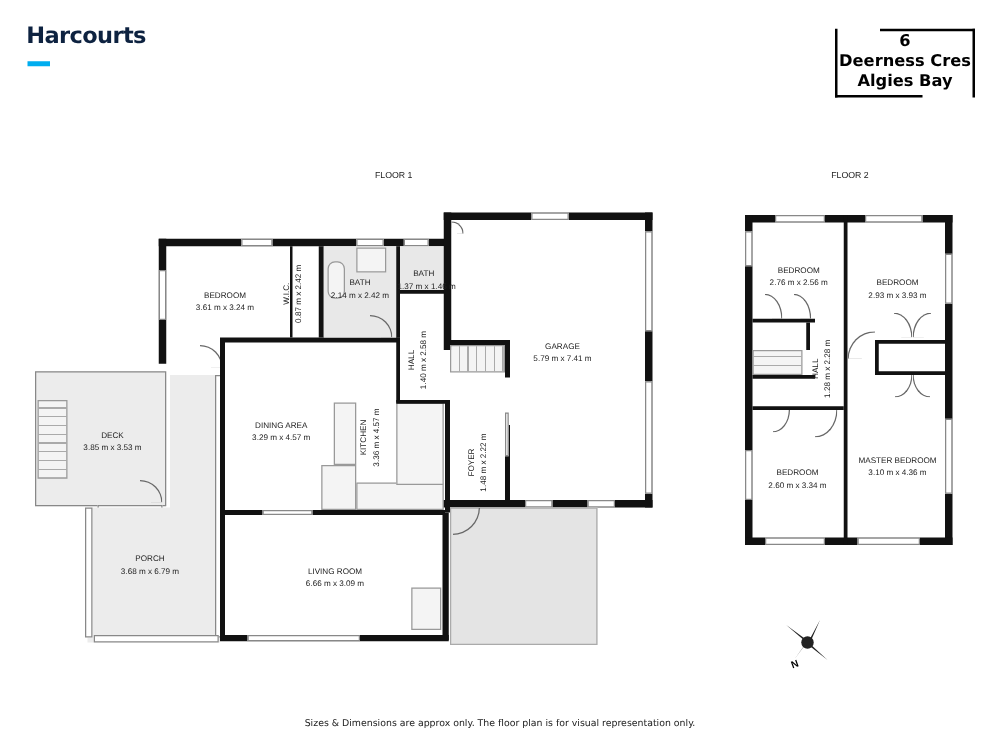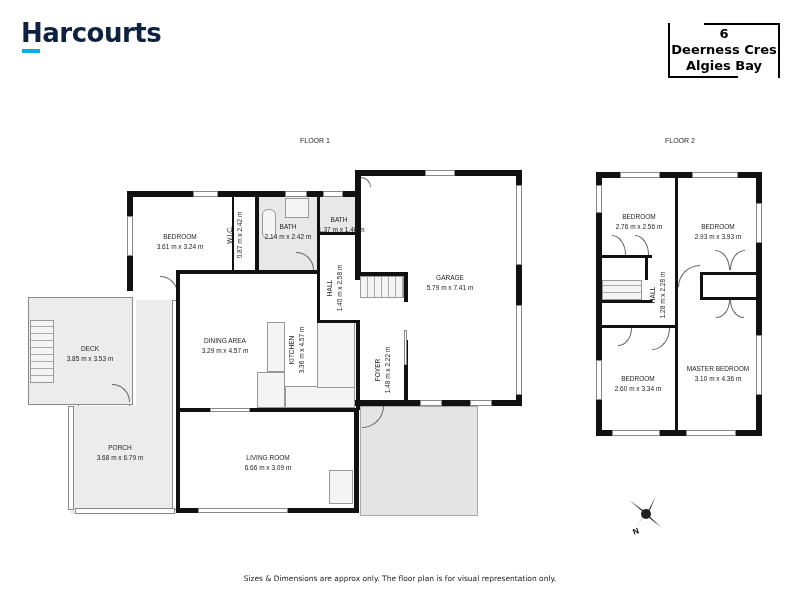--- a/index.html
+++ b/index.html
@@ -1,17 +1,17 @@
 <!DOCTYPE html>
 <html><head>
 <meta charset="utf-8">
 <style>
   * { box-sizing: border-box; margin: 0; padding: 0; }
   body { width: 800px; height: 600px; background: #ffffff; position: relative; overflow: hidden; font-family: "Liberation Sans", sans-serif; }
-  .logo { position: absolute; left: 21px; top: 18px; font-family: "DejaVu Sans", sans-serif; font-weight: bold; font-size: 26px; color: #0d2240; letter-spacing: -0.5px; }
+  .logo { position: absolute; left: 21px; top: 18px; font-family: "DejaVu Sans", sans-serif; font-weight: bold; font-size: 18px; color: #0d2240; letter-spacing: -0.5px; }
   .logo-bar { position: absolute; left: 22px; top: 49px; width: 18px; height: 4px; background: #00adef; }
   .addr-box { position: absolute; left: 668px; top: 23px; width: 112px; height: 55px; }
   .addr-box .l { position: absolute; left: 0; top: 0; width: 2px; height: 55px; background: #000; }
   .addr-box .r { position: absolute; right: 0; top: 0; width: 2px; height: 55px; background: #000; }
   .addr-box .t { position: absolute; left: 36px; top: 0; right: 0; height: 2px; background: #000; }
   .addr-box .b { position: absolute; left: 0; bottom: 0; width: 70px; height: 2px; background: #000; }
   .addr-text { position: absolute; left: 0; width: 112px; text-align: center; font-family: "DejaVu Sans", sans-serif; font-weight: bold; font-size: 13px; color: #000; line-height: 16px; }
   .floor-label { position: absolute; font-size: 7px; color: #222; }
   .wall { position: absolute; background: #111; }
   .fill { position: absolute; background: #e8e8e8; }

